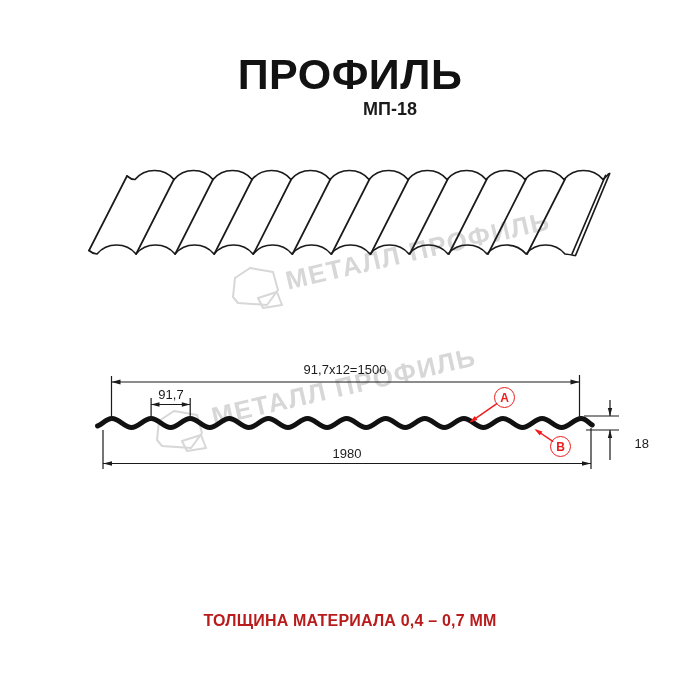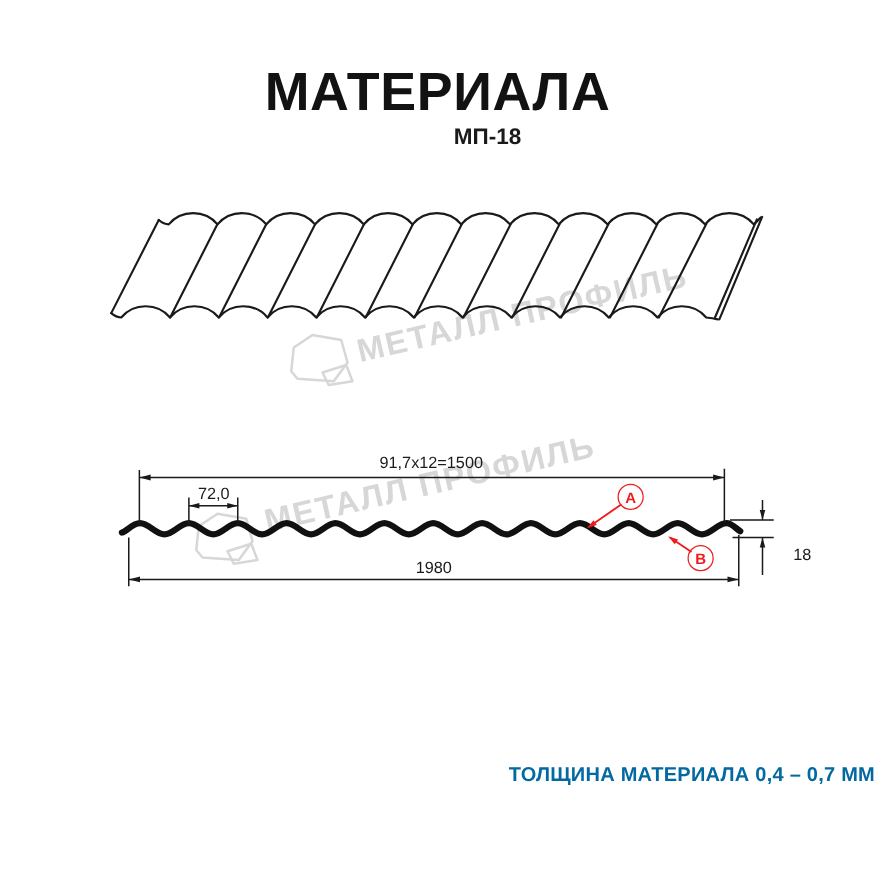--- a/index.html
+++ b/index.html
@@ -2,22 +2,22 @@
 <html><head>
 <meta charset="utf-8">
 <style>
   html,body{margin:0;padding:0;background:#fff;}
   .canvas{position:relative;width:700px;height:700px;background:#fff;overflow:hidden;
           font-family:"Liberation Sans",sans-serif;}
   .title{position:absolute;top:50px;left:0;width:700px;text-align:center;
          font-size:43px;font-weight:800;letter-spacing:.5px;color:#121212;}
   .subtitle{position:absolute;top:99px;left:0;width:700px;text-align:center;
             font-size:18px;font-weight:700;color:#1a1a1a;margin-left:40px;}
-  .footer-note{position:absolute;top:612px;left:0;width:700px;text-align:right;
-               font-size:16px;font-weight:700;letter-spacing:.2px;color:#0369a1;}
+  .footer-note{position:absolute;top:612px;left:0;width:700px;text-align:center;
+               font-size:16px;font-weight:700;letter-spacing:.2px;color:#b91c1c;}
   .watermark{position:absolute;white-space:nowrap;font-size:26px;font-weight:700;
              letter-spacing:1.5px;color:#d7d7d7;transform:rotate(-13deg);
              transform-origin:left center;z-index:1;}
   .wm1{left:286px;top:266px;}
   .wm2{left:212px;top:402px;}
   .artwork{position:absolute;left:0;top:0;z-index:2;pointer-events:none;}
   .dim{position:absolute;z-index:3;font-size:13px;color:#1c1c1c;text-align:center;}
   .dim-total{left:235px;top:362px;width:220px;}
   .dim-pitch{left:141px;top:387px;width:60px;}
   .dim-width{left:307px;top:446px;width:80px;}
@@ -26,21 +26,21 @@
           border-radius:50%;color:#ee1c1c;font-size:12px;font-weight:700;
           display:flex;align-items:center;justify-content:center;background:transparent;}
   .marker-a{left:494px;top:387px;}
   .marker-b{left:550px;top:436px;}
 </style>
 </head>
 <body>
 
 <div class="canvas">
 
-  <div class="title">МАТЕРИАЛА</div>
+  <div class="title">ПРОФИЛЬ</div>
   <div class="subtitle">МП-18</div>
 
   <div class="watermark wm1">МЕТАЛЛ ПРОФИЛЬ</div>
   <div class="watermark wm2">МЕТАЛЛ ПРОФИЛЬ</div>
 
   <svg class="artwork" width="700" height="700" viewBox="0 0 700 700">
 
     <g stroke="#d7d7d7" stroke-width="2" fill="none" stroke-linejoin="round" transform="translate(228,262)">
       <path d="M 5 35 L 7 16 L 22 6 L 45 10 L 50 28 L 39 43 L 10 41 Z"></path>
       <path d="M 30 36 L 49 30 L 54 43 L 35 46 Z"></path>
@@ -108,21 +108,21 @@
       <path d="M 497.2 403.4 L 471 421.6"></path>
       <path d="M 553.2 441.6 L 536 430"></path>
     </g>
     <g fill="#ee1c1c" stroke="none">
       <polygon points="469.5,422.6 477.4,419.9 474.8,416.1"></polygon>
       <polygon points="534.5,429 542.4,431.6 539.8,435.4"></polygon>
     </g>
   </svg>
 
   <div class="dim dim-total">91,7x12=1500</div>
-  <div class="dim dim-pitch">72,0</div>
+  <div class="dim dim-pitch">91,7</div>
   <div class="dim dim-width">1980</div>
   <div class="dim dim-height">18</div>
 
   <div class="marker marker-a">
     <span>A</span>
   </div>
   <div class="marker marker-b">
     <span>B</span>
   </div>
 

